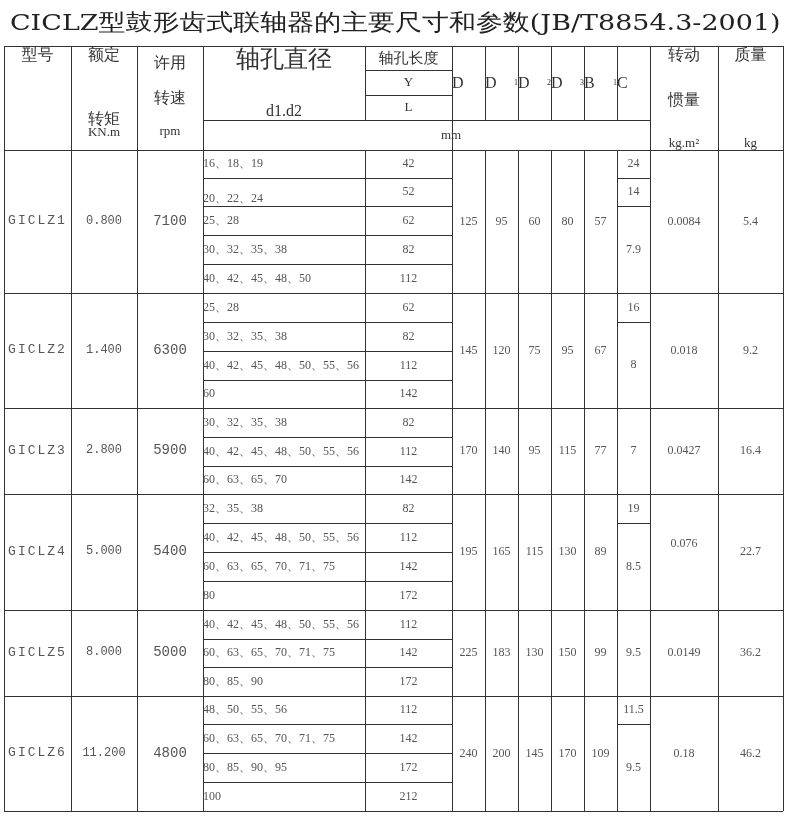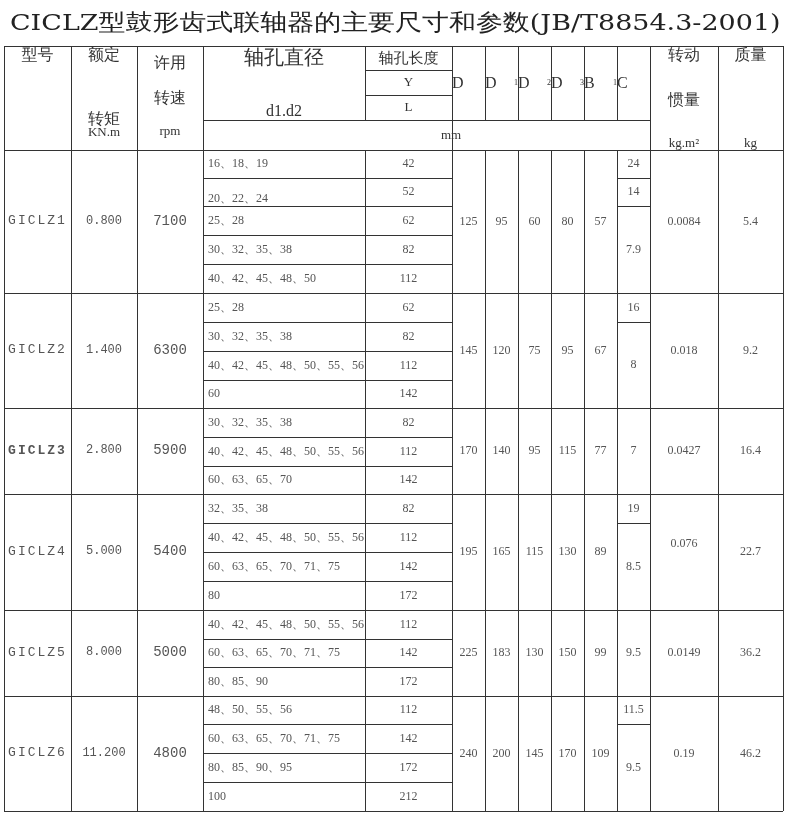--- a/index.html
+++ b/index.html
@@ -5,21 +5,21 @@
   html, body { margin: 0; padding: 0; background: #ffffff; }
   body { width: 787px; height: 816px; position: relative; overflow: hidden;
          font-family: "DejaVu Serif", "Liberation Serif", serif; color: #333; }
   .title { position: absolute; left: 10px; top: 4px; width: 777px; height: 36px;
            font-size: 23px; line-height: 36px; white-space: nowrap; color: #222;
            font-family: "DejaVu Serif", "Liberation Serif", serif; transform-origin: left center; }
   .ln { position: absolute; background: #333; }
   .cell { position: absolute; display: flex; align-items: center; justify-content: center;
           font-size: 12px; color: #555; white-space: nowrap; text-align: center; line-height: 1.1;
           font-family: "Liberation Serif", "DejaVu Serif", serif; }
-  .cell.left { justify-content: flex-start; padding-left: 5px; box-sizing: border-box; }
+  .cell.left { justify-content: flex-start; box-sizing: border-box; }
   .hdr { color: #333; font-size: 16px; justify-content: space-between; }
   .hdr-sm { font-size: 13px; color: #333; }
   .model { letter-spacing: 2px; font-family: "Liberation Mono", "DejaVu Sans Mono", monospace; font-size: 13px; }
   .mono { font-family: "Liberation Mono", "DejaVu Sans Mono", monospace; font-size: 12px; }
   .stack { flex-direction: column; }
   sub { font-size: 8px; vertical-align: -1px; }
 </style>
 </head>
 <body>
 
@@ -35,21 +35,21 @@
       <div>额定</div>
       <div>转矩</div>
     </div>
     <div class="cell hdr-sm" style="left: 71px; top: 114px; width: 66px; height: 36px;">KN.m</div>
     <div class="cell hdr stack" style="left: 137px; top: 54px; width: 66px; height: 84px;">
       <div>许用</div>
       <div>转速</div>
       <div class="hdr-sm">rpm</div>
     </div>
     <div class="cell hdr stack" style="left: 203px; top: 46px; width: 162px; height: 74px;">
-      <div style="font-size: 20px;">轴孔直径</div>
+      <div style="font-size: 24px;">轴孔直径</div>
       <div>d1.d2</div>
     </div>
     <div class="cell hdr-sm" style="left: 365px; top: 46px; width: 87px; height: 24px; font-size: 15px;">轴孔长度</div>
     <div class="cell hdr-sm" style="left: 365px; top: 70px; width: 87px; height: 25px;">Y</div>
     <div class="cell hdr-sm" style="left: 365px; top: 95px; width: 87px; height: 25px;">L</div>
     <div class="ln" style="left: 365px; top: 70px; width: 87px; height: 1px;"></div>
     <div class="ln" style="left: 365px; top: 95px; width: 87px; height: 1px;"></div>
     <div class="cell hdr" style="left: 452px; top: 46px; width: 33px; height: 74px;">
       <span>D</span>
     </div>
@@ -152,21 +152,21 @@
     <div class="cell " style="left: 485px; top: 293px; width: 33px; height: 115px;">120</div>
     <div class="cell " style="left: 518px; top: 293px; width: 33px; height: 115px;">75</div>
     <div class="cell " style="left: 551px; top: 293px; width: 33px; height: 115px;">95</div>
     <div class="cell " style="left: 584px; top: 293px; width: 33px; height: 115px;">67</div>
     <div class="cell " style="left: 617px; top: 293px; width: 33px; height: 29px;">16</div>
     <div class="cell " style="left: 617px; top: 322px; width: 33px; height: 86px;">8</div>
     <div class="ln" style="left: 617px; top: 322px; width: 33px; height: 1px;"></div>
     <div class="cell " style="left: 650px; top: 293px; width: 68px; height: 115px;">0.018</div>
     <div class="cell " style="left: 718px; top: 293px; width: 65px; height: 115px;">9.2</div>
     <div class="ln" style="left: 4px; top: 408px; width: 779px; height: 1px;"></div>
-    <div class="cell model" style="left: 4px; top: 408px; width: 67px; height: 86px; font-weight: bold;">GICLZ3</div>
+    <div class="cell model" style="left: 4px; top: 408px; width: 67px; height: 86px;">GICLZ3</div>
     <div class="cell mono" style="left: 71px; top: 408px; width: 66px; height: 86px;">2.800</div>
     <div class="cell mono" style="left: 137px; top: 408px; width: 66px; height: 86px; font-size: 14px;">5900</div>
     <div class="cell left" style="left: 203px; top: 408px; width: 162px; height: 29px;">30、32、35、38</div>
     <div class="cell " style="left: 365px; top: 408px; width: 87px; height: 29px;">82</div>
     <div class="cell left" style="left: 203px; top: 437px; width: 162px; height: 29px;">40、42、45、48、50、55、56</div>
     <div class="cell " style="left: 365px; top: 437px; width: 87px; height: 29px;">112</div>
     <div class="ln" style="left: 203px; top: 437px; width: 249px; height: 1px;"></div>
     <div class="cell left" style="left: 203px; top: 466px; width: 162px; height: 28px;">60、63、65、70</div>
     <div class="cell " style="left: 365px; top: 466px; width: 87px; height: 28px;">142</div>
     <div class="ln" style="left: 203px; top: 466px; width: 249px; height: 1px;"></div>
@@ -239,16 +239,16 @@
     <div class="cell " style="left: 365px; top: 782px; width: 87px; height: 29px;">212</div>
     <div class="ln" style="left: 203px; top: 782px; width: 249px; height: 1px;"></div>
     <div class="cell " style="left: 452px; top: 696px; width: 33px; height: 115px;">240</div>
     <div class="cell " style="left: 485px; top: 696px; width: 33px; height: 115px;">200</div>
     <div class="cell " style="left: 518px; top: 696px; width: 33px; height: 115px;">145</div>
     <div class="cell " style="left: 551px; top: 696px; width: 33px; height: 115px;">170</div>
     <div class="cell " style="left: 584px; top: 696px; width: 33px; height: 115px;">109</div>
     <div class="cell " style="left: 617px; top: 696px; width: 33px; height: 28px;">11.5</div>
     <div class="cell " style="left: 617px; top: 724px; width: 33px; height: 87px;">9.5</div>
     <div class="ln" style="left: 617px; top: 724px; width: 33px; height: 1px;"></div>
-    <div class="cell " style="left: 650px; top: 696px; width: 68px; height: 115px;">0.19</div>
+    <div class="cell " style="left: 650px; top: 696px; width: 68px; height: 115px;">0.18</div>
     <div class="cell " style="left: 718px; top: 696px; width: 65px; height: 115px;">46.2</div>
     <div class="ln" style="left: 4px; top: 811px; width: 779px; height: 1px;"></div>
   </div>
 
 </body></html>

